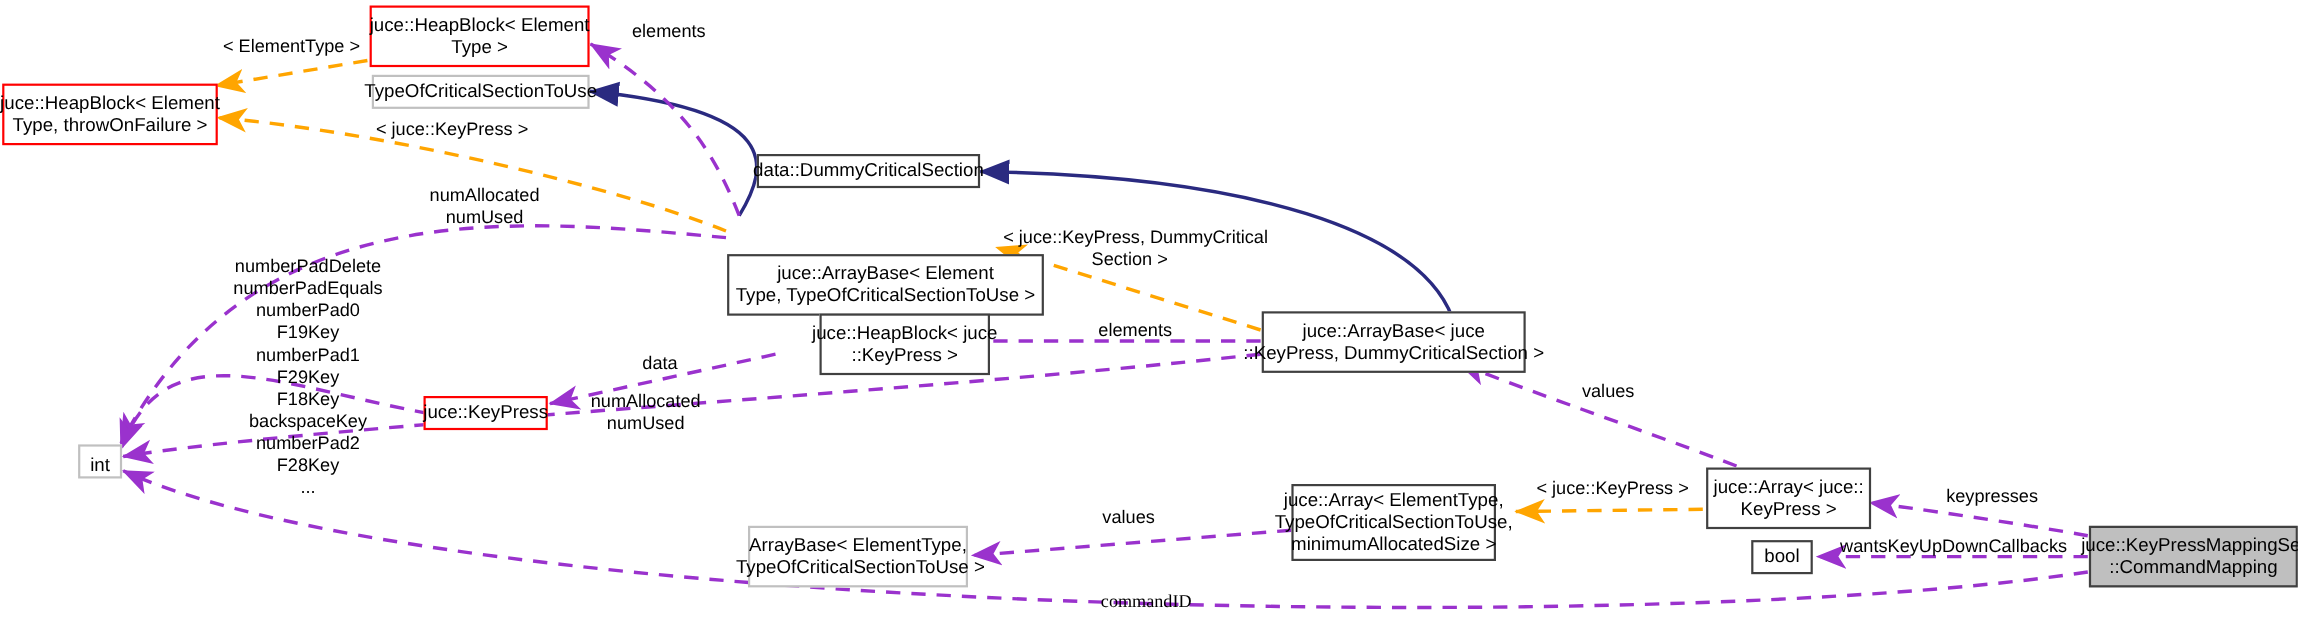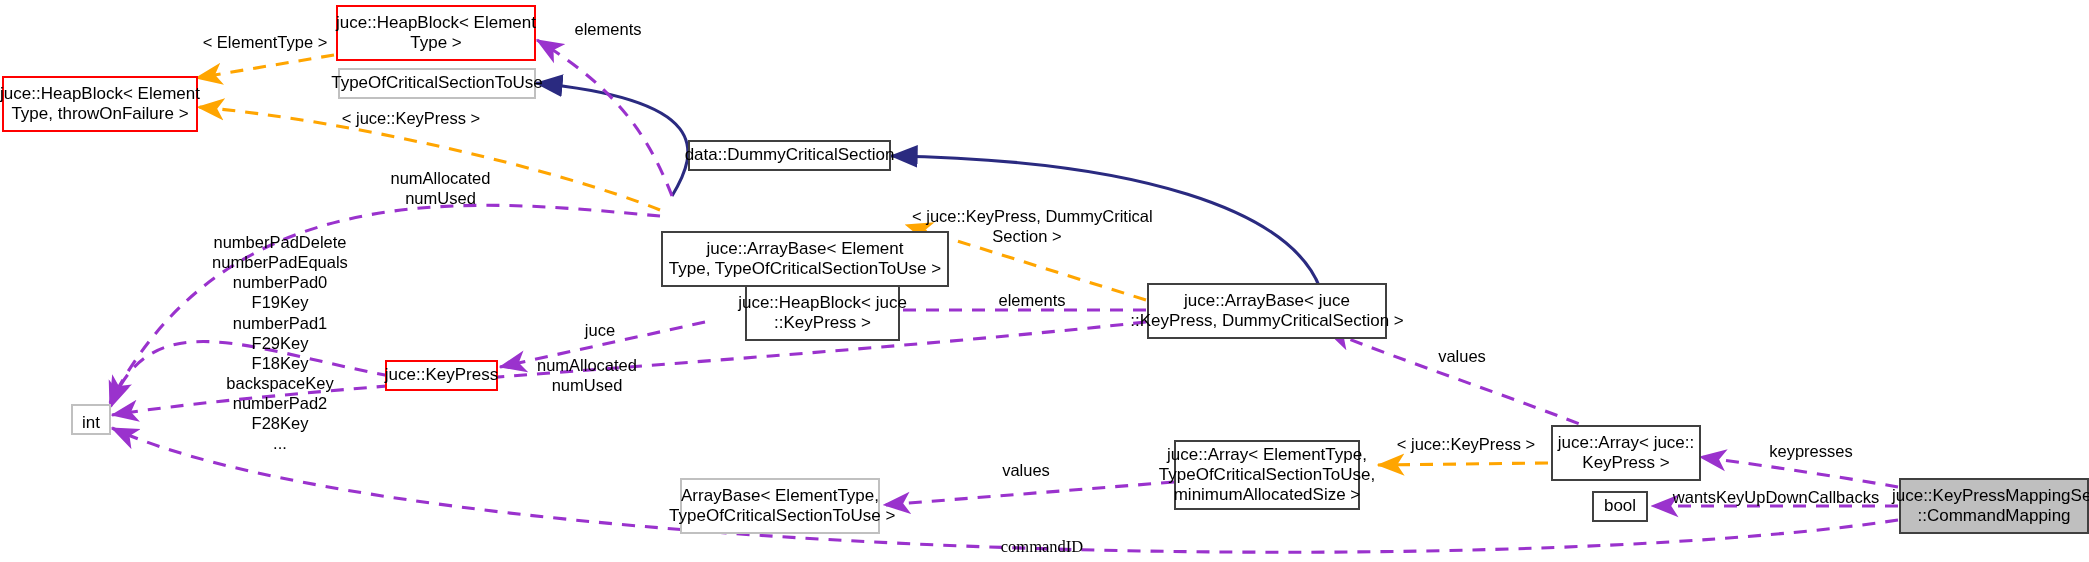--- a/index.html
+++ b/index.html
@@ -187,21 +187,21 @@
   <div class="edge-label" style="left:560px; top:19px; width:96px;">elements</div>
 
   <div class="edge-label multi" style="left:378px; top:168px; width:125px;">numAllocated
 numUsed</div>
 
   <div class="edge-label multi" style="left:912px; top:206px; width:230px;">&lt; juce::KeyPress, DummyCritical
 Section &gt;</div>
 
   <div class="edge-label" style="left:984px; top:290px; width:96px;">elements</div>
 
-  <div class="edge-label" style="left:570px; top:320px; width:60px;">juce</div>
+  <div class="edge-label" style="left:570px; top:320px; width:60px;">data</div>
 
   <div class="edge-label multi" style="left:522px; top:355px; width:130px;">numAllocated
 numUsed</div>
 
   <div class="edge-label multi" style="left:190px; top:232px; width:180px;">numberPadDelete
 numberPadEquals
 numberPad0
 F19Key
 numberPad1
 F29Key

